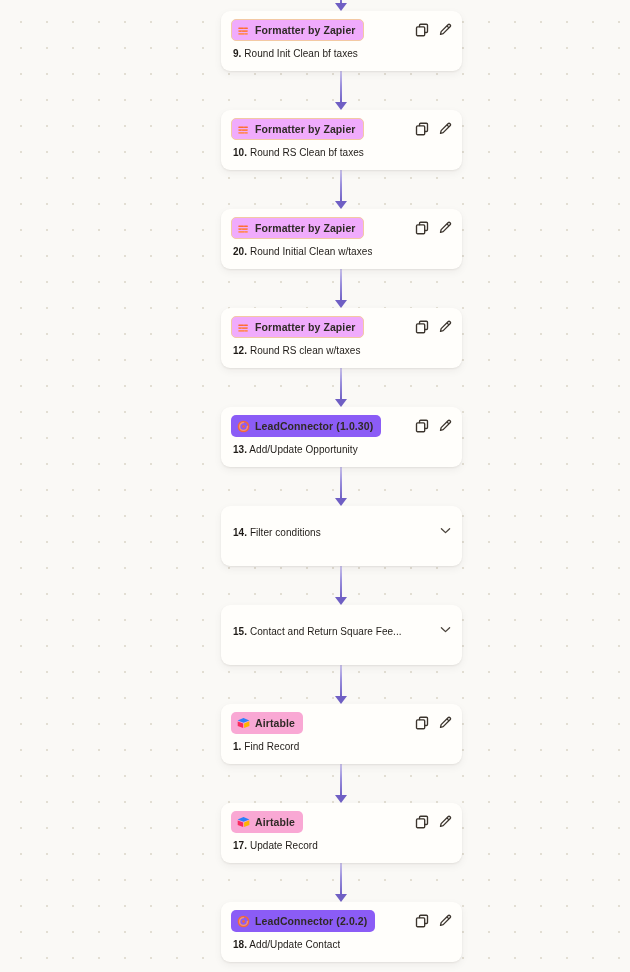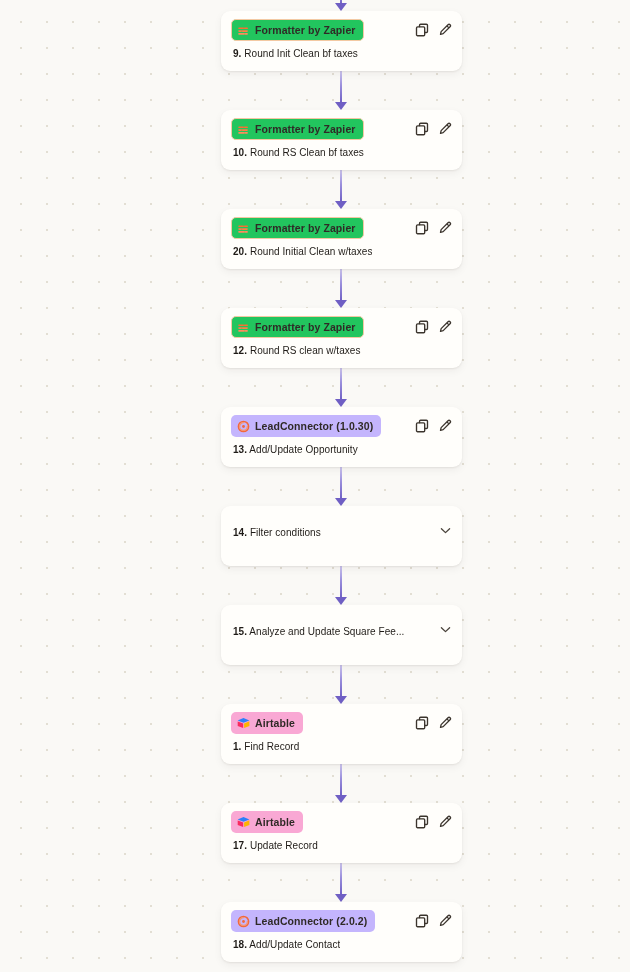--- a/index.html
+++ b/index.html
@@ -75,25 +75,25 @@
     height: 20px;
     padding: 0 7px 0 5px;
     border-radius: 5px;
     font-size: 10.5px;
     font-weight: 700;
     letter-spacing: .1px;
     color: #2f2a26;
     white-space: nowrap;
   }
   .app-badge.pill {
-    background: #22c55e;
+    background: #f0abfc;
     border: 1px solid #f3c9a3;
   }
   .app-badge.plain {
-    background: #c4b5fd;
+    background: #8b5cf6;
     border: 1px solid transparent;
     color: #2f2a26;
     justify-content: center;
   }
   .app-badge.white {
     background: #f9a8d4;
     border: 1px solid transparent;
   }
 
   .badge-icon {
@@ -332,21 +332,21 @@
     <div class="step-card" style="top: 506px; min-height: 60px;">
       <div class="card-bottom">
         <div class="step-title"><span class="num">14.</span> <span>Filter conditions</span></div>
         <span><svg class="chev" viewBox="0 0 13 13" xmlns="http://www.w3.org/2000/svg">
             <path d="M2.4 4.7 6.5 8.6l4.1-3.9" fill="none" stroke="#4a433b" stroke-width="1.3" stroke-linecap="round" stroke-linejoin="round"></path>
           </svg></span>
       </div>
     </div>
     <div class="step-card" style="top: 605px; min-height: 60px;">
       <div class="card-bottom">
-        <div class="step-title"><span class="num">15.</span> <span>Analyze and Update Square Fee...</span></div>
+        <div class="step-title"><span class="num">15.</span> <span>Contact and Return Square Fee...</span></div>
         <span><svg class="chev" viewBox="0 0 13 13" xmlns="http://www.w3.org/2000/svg">
             <path d="M2.4 4.7 6.5 8.6l4.1-3.9" fill="none" stroke="#4a433b" stroke-width="1.3" stroke-linecap="round" stroke-linejoin="round"></path>
           </svg></span>
       </div>
     </div>
     <div class="step-card" style="top: 704px; min-height: 60px;">
       <div class="card-top">
         <div class="app-badge white">
           <svg class="badge-icon" viewBox="0 0 13 13" xmlns="http://www.w3.org/2000/svg">
             <path d="M0.6 3.4 6.5 1.1l5.9 2.3-5.9 2.3z" fill="#2d7ff9"></path>

